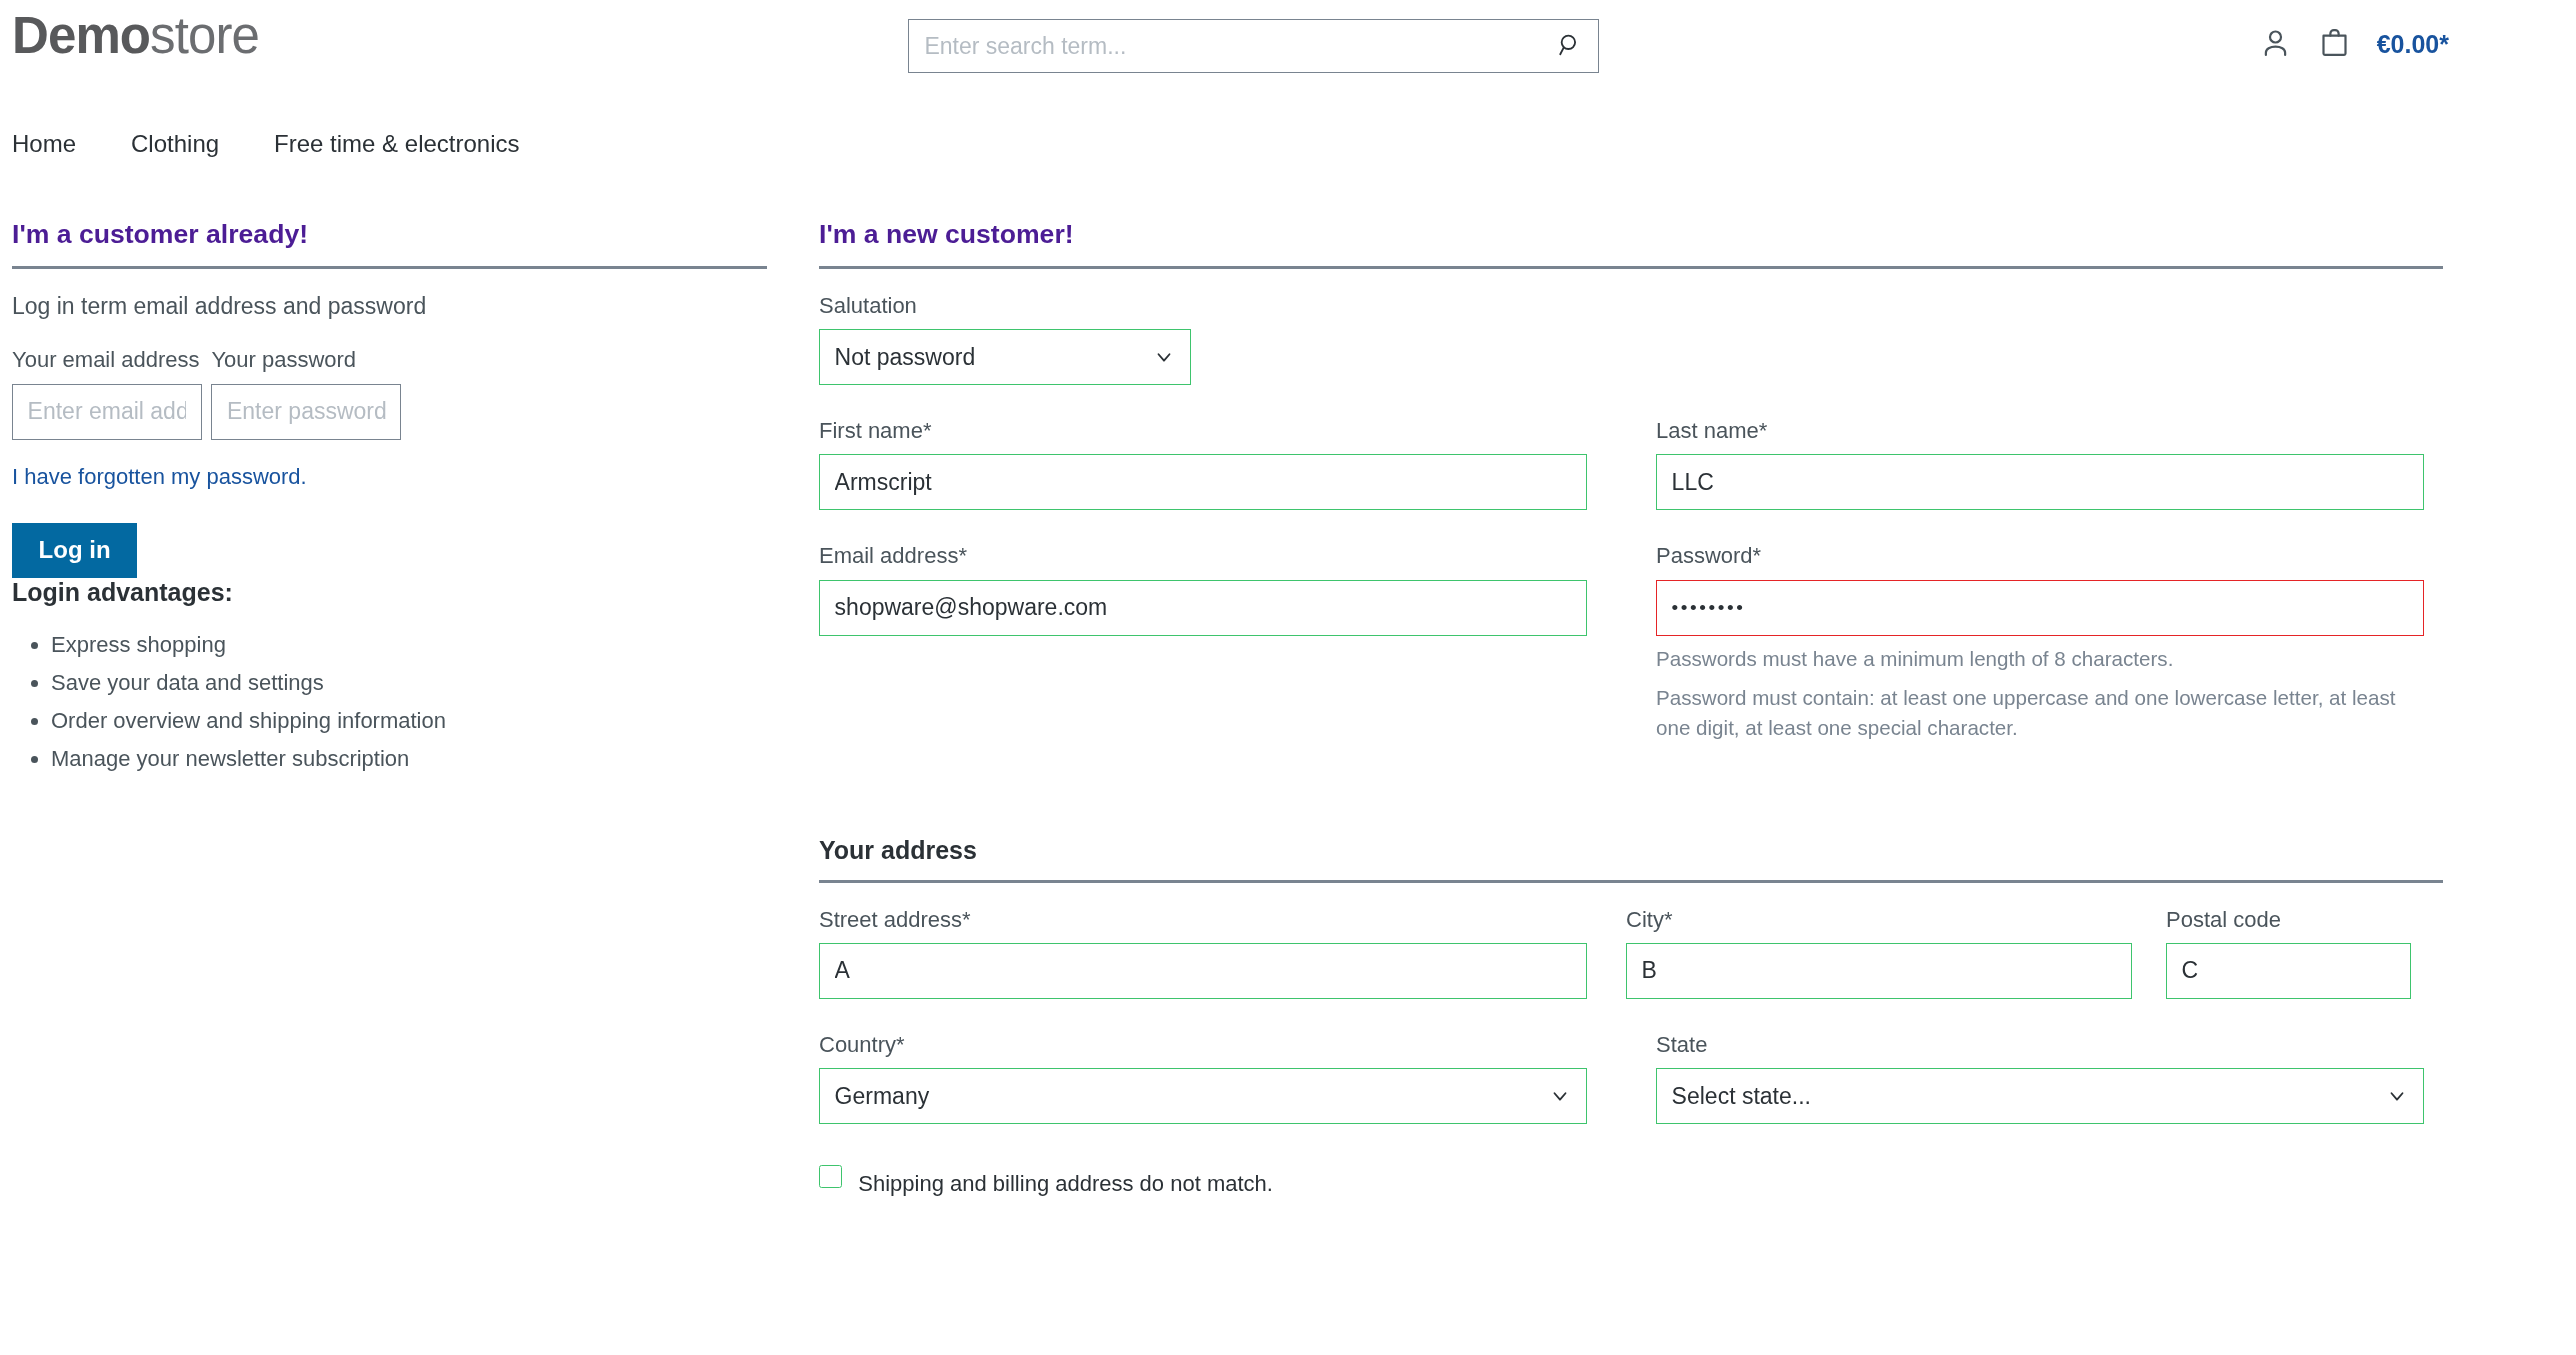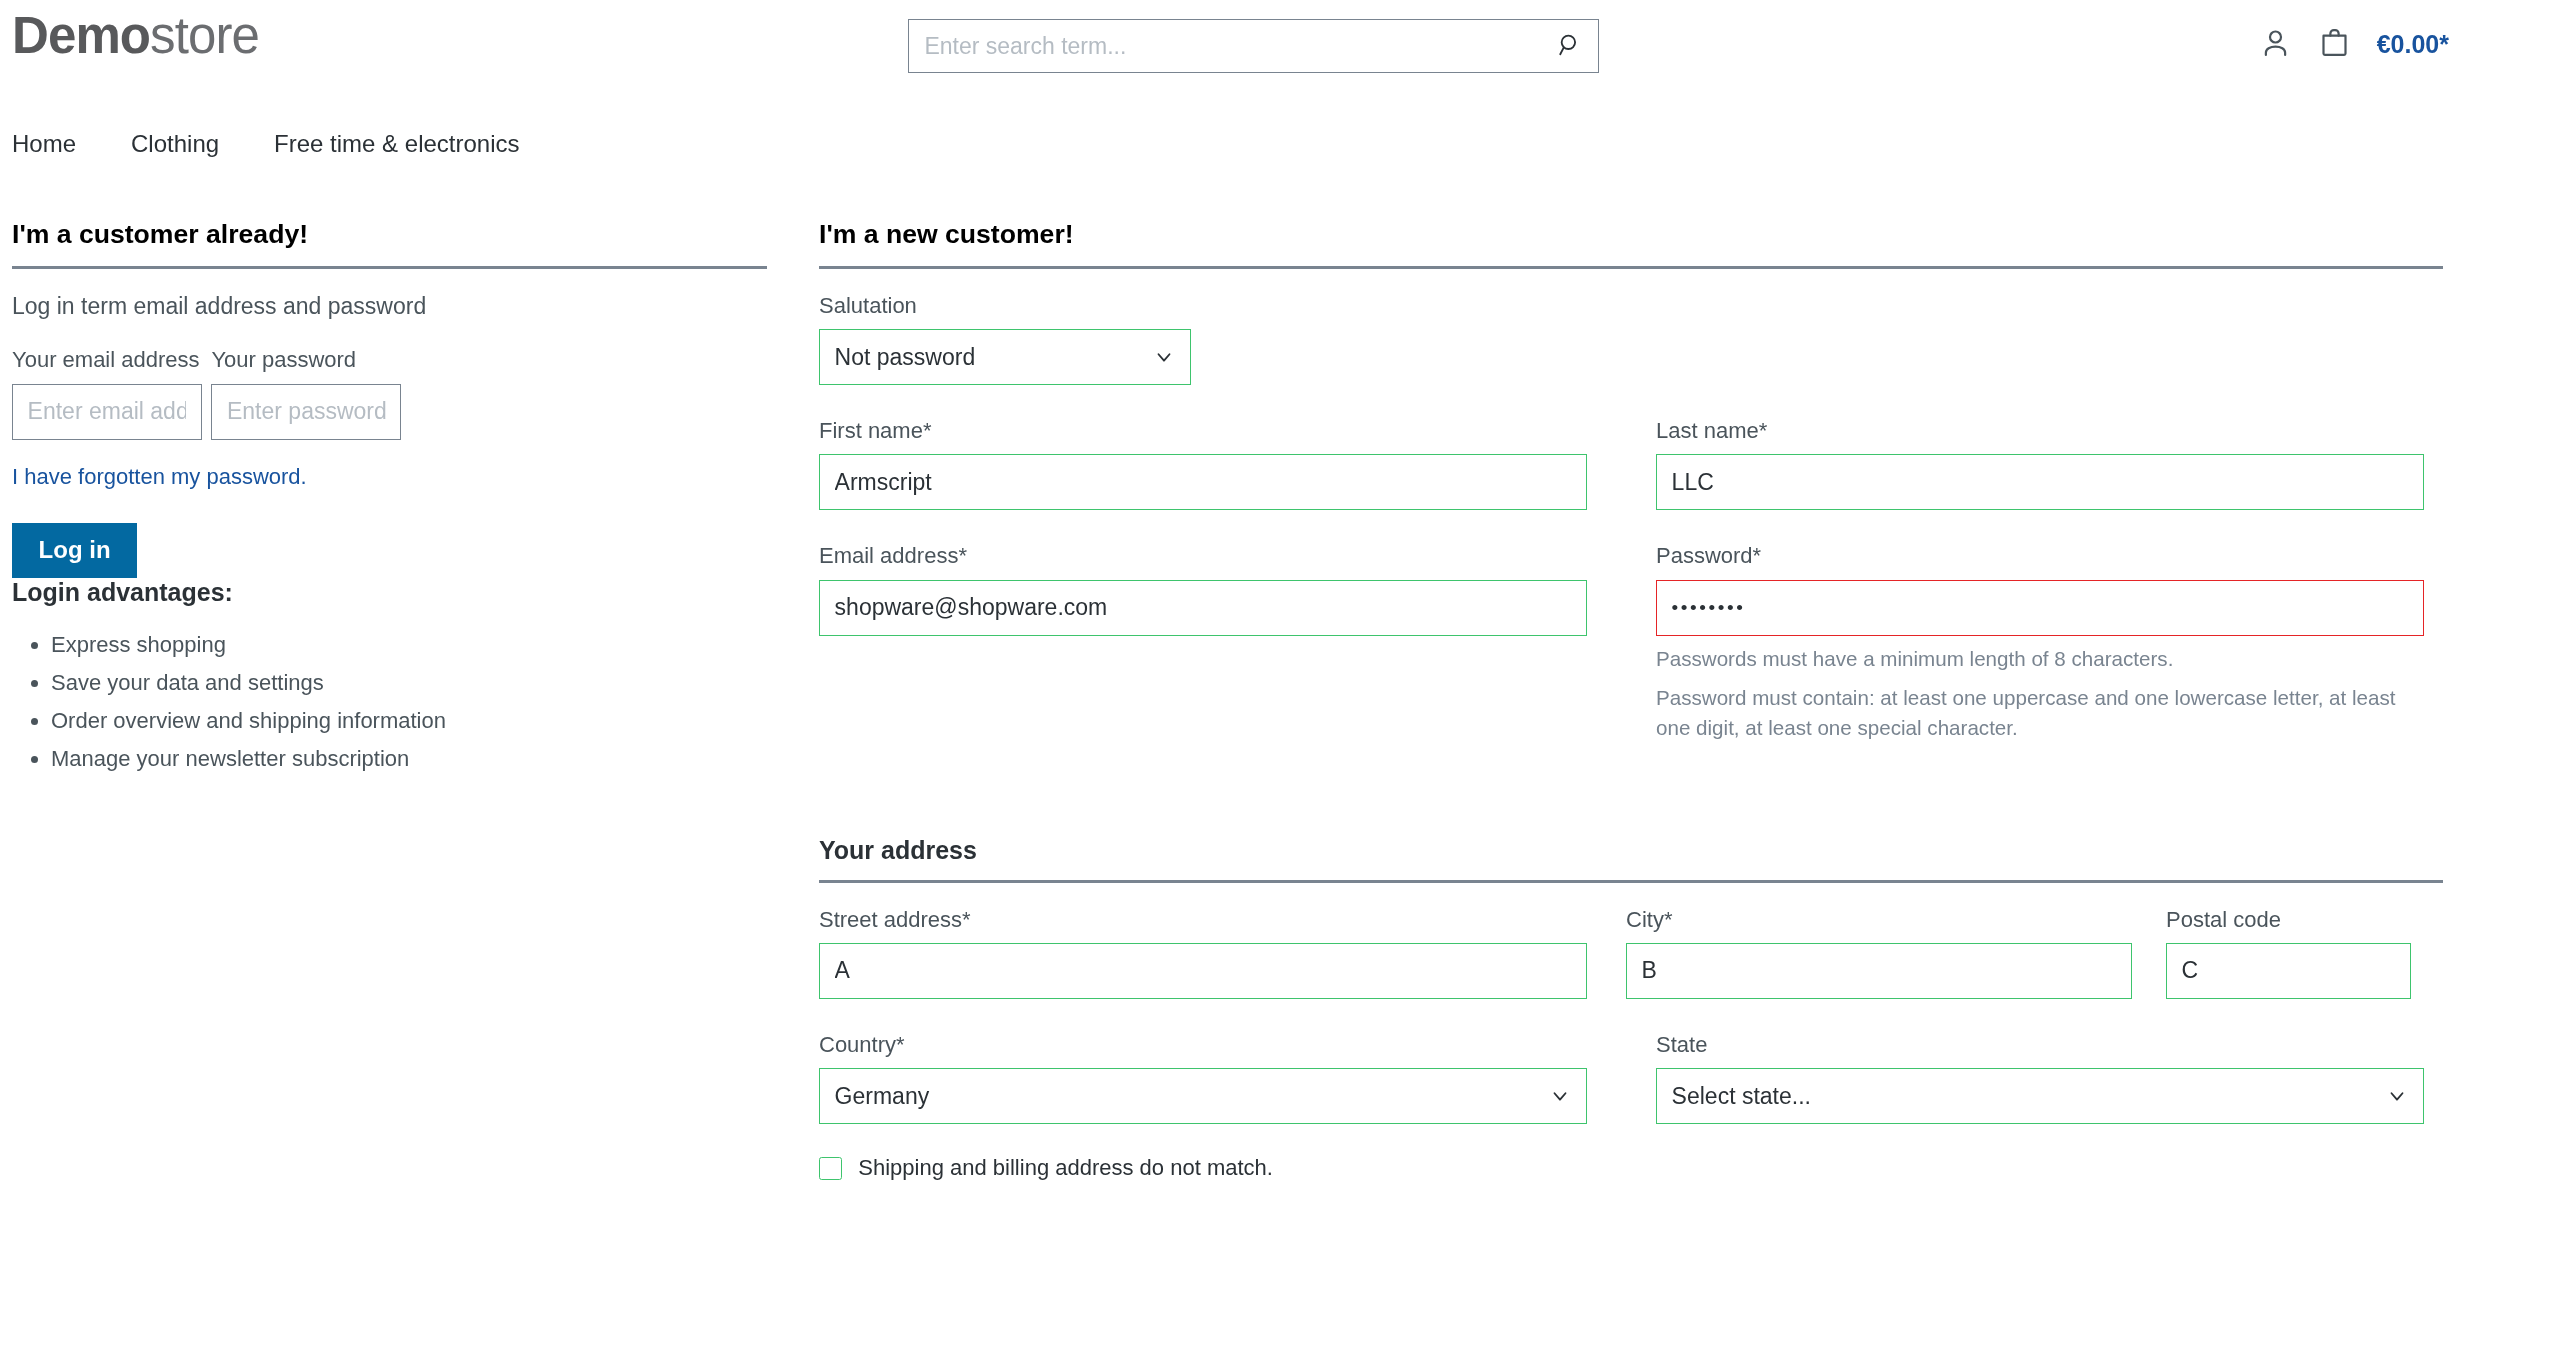--- a/index.html
+++ b/index.html
@@ -122,21 +122,21 @@
   .col-right {
     position: absolute;
     left: 819px;
     top: 0;
     width: 1624px;
   }
 
   .section-title {
     font-size: 26.6px;
     font-weight: bold;
-    color: #000000;
+    color: #4c1d95;
     margin-bottom: 16.3px;
   }
   .rule {
     height: 2.6px;
     background: #798490;
     width: 100%;
     margin-bottom: 24px;
   }
 
   .subtitle {
@@ -277,20 +277,21 @@
     border: 1.7px solid #3ec46d;
     border-radius: 2.6px;
     background: #fff;
     cursor: pointer;
     flex-shrink: 0;
   }
   .checkbox-label {
     font-size: 22px;
     color: #2b3136;
     cursor: pointer;
+    margin-top: 16px;
   }
 
   .pwdots { letter-spacing: 2.6px; font-size: 19px; }
 </style>
 </head>
 <body>
 
 <div class="header">
 
   <div class="logo">

